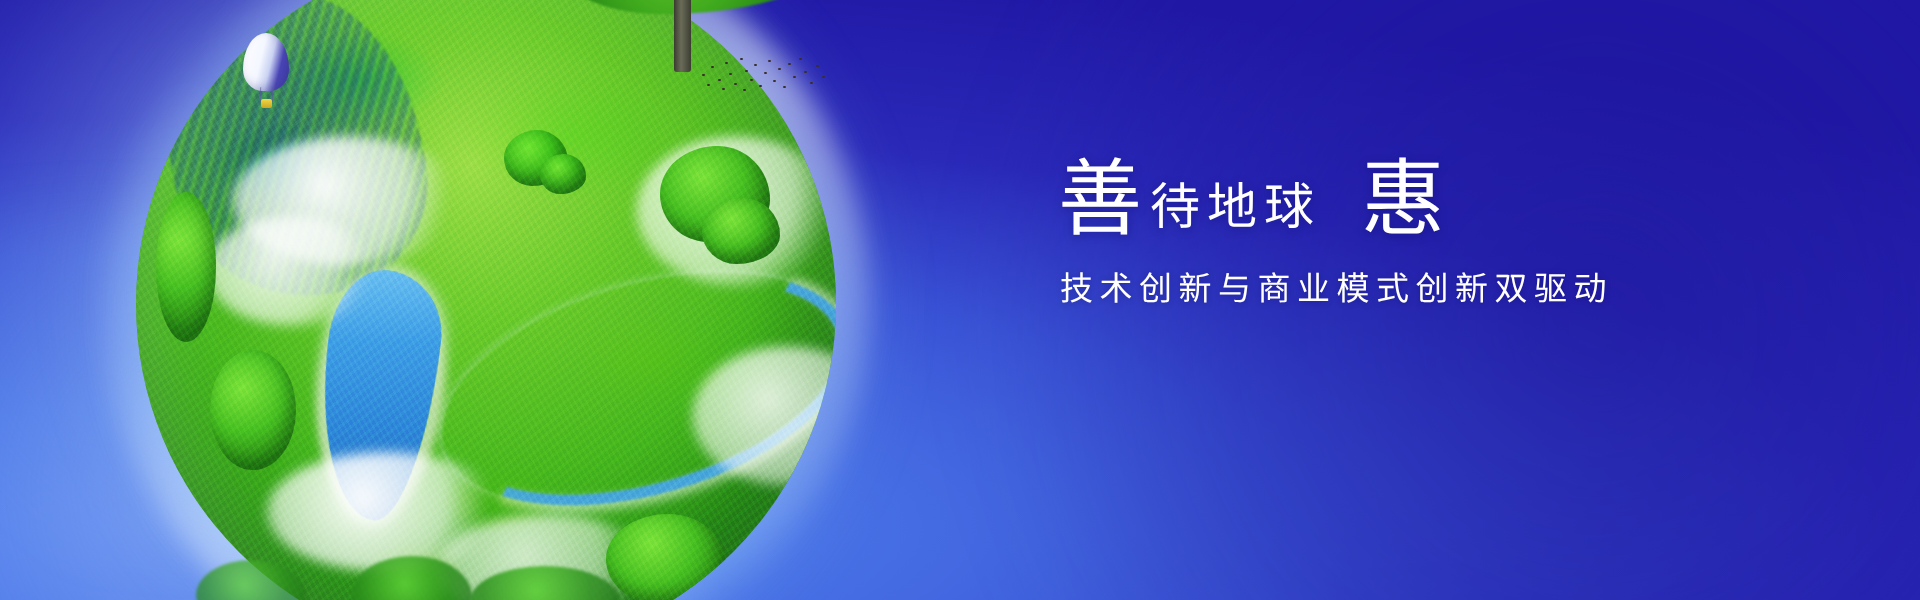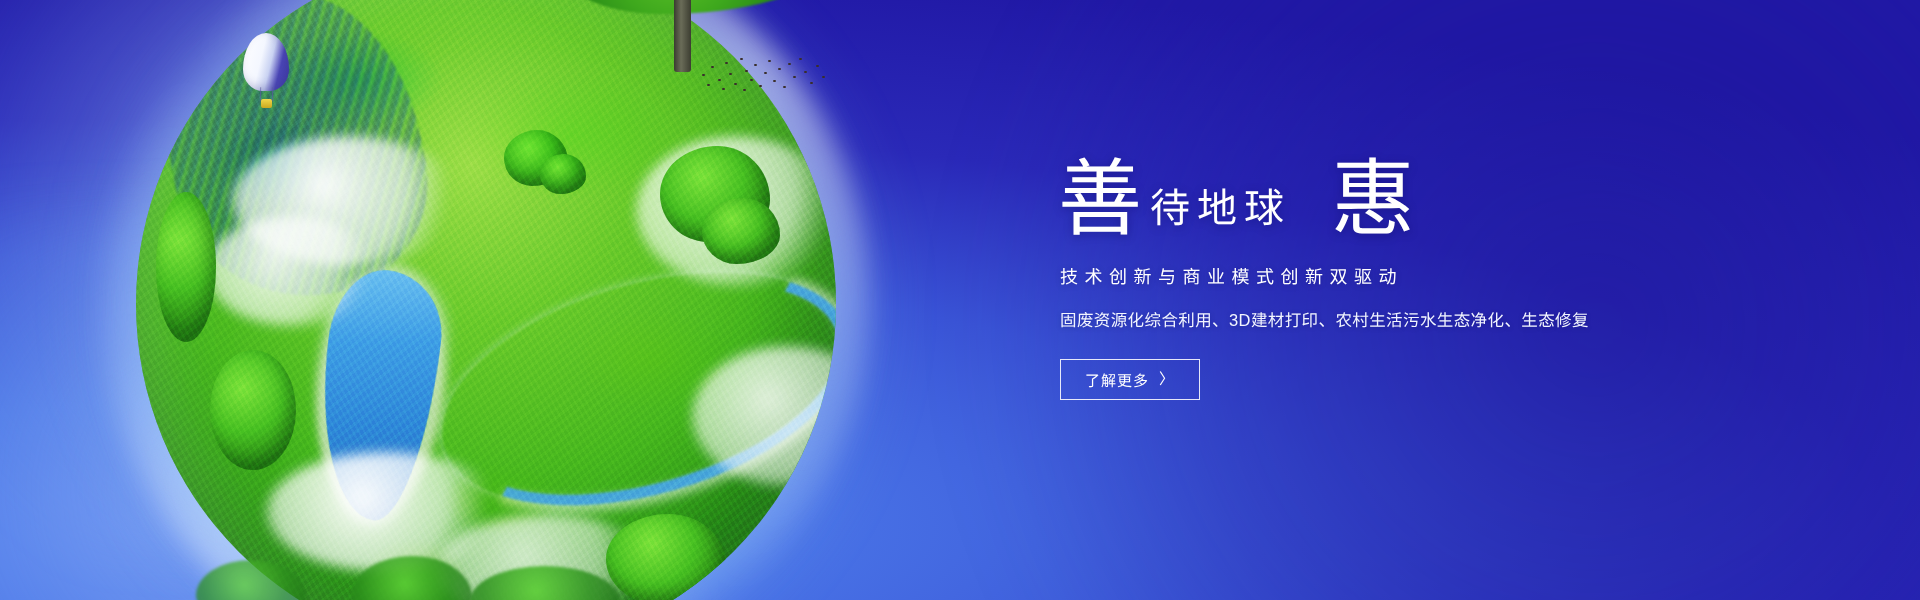--- a/index.html
+++ b/index.html
@@ -307,33 +307,33 @@
     text-shadow: 0 2px 10px rgba(10,10,80,0.35);
   }
   .headline .big {
     font-family: "Liberation Serif", "DejaVu Serif", serif;
     font-size: 84px;
     line-height: 1;
     letter-spacing: 0;
     font-weight: 500;
   }
   .headline .small {
-    font-family: Liberation Mono, monospace;
-    font-size: 40px;
+    font-family: Liberation Sans, sans-serif;
+    font-size: 50px;
     line-height: 1;
     letter-spacing: 7px;
     padding-left: 8px;
     padding-bottom: 10px;
     font-weight: 500;
   }
   .headline .gap { width: 40px; }
 
   .subtitle {
     margin: 20px 0 0 2px;
-    font-size: 18px;
+    font-size: 33px;
     letter-spacing: 6.5px;
     white-space: nowrap;
     color: #ffffff;
     text-shadow: 0 1px 6px rgba(10,10,80,0.30);
   }
 
   .desc {
     margin: 19px 0 0 2px;
     font-size: 16.5px;
     letter-spacing: 0.4px;
@@ -453,21 +453,16 @@
 
     <div class="headline">
       <span class="big">善</span>
       <span class="small">待地球</span>
       <span class="gap"></span>
       <span class="big">惠</span>
     </div>
 
     <div class="subtitle">技术创新与商业模式创新双驱动</div>
 
-    <div class="desc">固废资源化综合利用、3D建材打印、农村生活污水生态净化、生态修复</div>
-
-    <button class="cta">
-      <span>了解更多</span>
-      <span class="chev">〉</span>
-    </button>
+
 
   </div>
 </div>
 
 </body></html>

